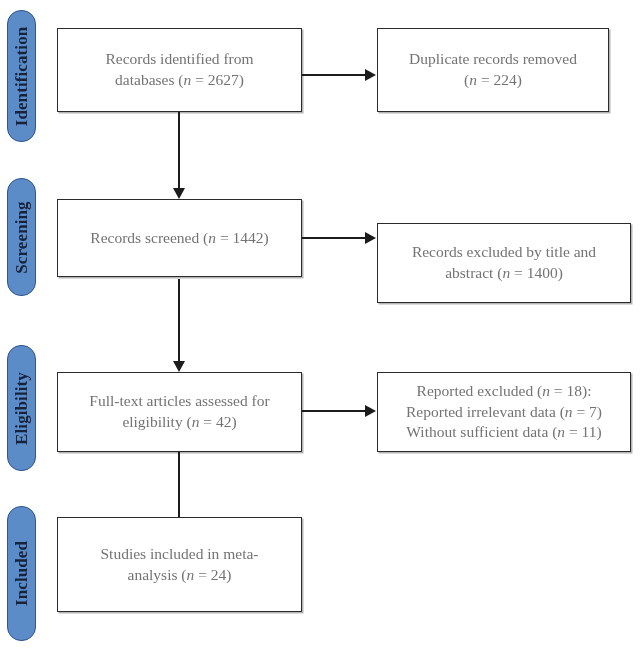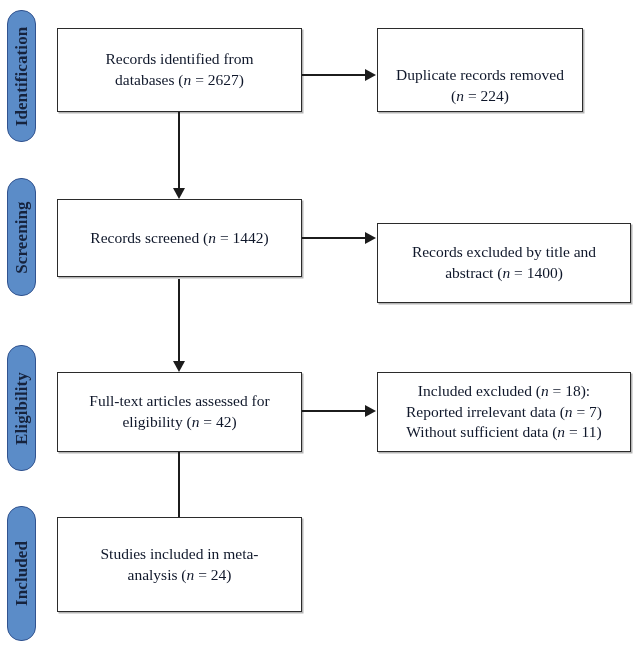--- a/index.html
+++ b/index.html
@@ -53,21 +53,21 @@
     box-shadow: 1.5px 1.5px 0 rgba(120,120,120,0.55);
     display: flex;
     align-items: center;
     justify-content: center;
     text-align: center;
     padding: 4px 10px;
   }
   .flow-box .box-text {
     font-size: 15.5px;
     line-height: 1.35;
-    color: #0f172a;
+    color: #737373;
   }
   .flow-box .box-text .multiline-left {
     display: block;
   }
   .n-italic { font-style: italic; }
 
   
   .connector {
     position: absolute;
   }
@@ -123,21 +123,21 @@
     <span class="stage-label">Included</span>
   </div>
 
   <div class="flow-box" style="left:57px; top:28px; width:245px; height:84px;">
     <div class="box-text">
       <span class="multiline-left">Records identified from</span>
       <span class="multiline-left"><span>databases (</span><span class="n-italic">n</span><span> = 2627)</span></span>
     </div>
   </div>
 
-  <div class="flow-box" style="left:377px; top:28px; width:206px; height:84px;align-items:flex-end;">
+  <div class="flow-box" style="left:377px; top:28px; width:232px; height:84px;">
     <div class="box-text">
       <span class="multiline-left">Duplicate records removed</span>
       <span class="multiline-left"><span>(</span><span class="n-italic">n</span><span> = 224)</span></span>
     </div>
   </div>
 
   <div class="connector" style="left:302px; top:69px; width:75px; height:14px;">
     <div class="line-h" style="top:5px; width:64px;"></div>
     <div class="arrowhead-right" style="left:63px; top:0px;"></div>
   </div>
@@ -172,21 +172,21 @@
 
   <div class="flow-box" style="left:57px; top:372px; width:245px; height:80px;align-items:center;">
     <div class="box-text">
       <span class="multiline-left">Full-text articles assessed for</span>
       <span class="multiline-left"><span>eligibility (</span><span class="n-italic">n</span><span> = 42)</span></span>
     </div>
   </div>
 
   <div class="flow-box" style="left:377px; top:372px; width:254px; height:80px;">
     <div class="box-text">
-      <span class="multiline-left"><span>Included excluded (</span><span class="n-italic">n</span><span> = 18):</span></span>
+      <span class="multiline-left"><span>Reported excluded (</span><span class="n-italic">n</span><span> = 18):</span></span>
       <span class="multiline-left"><span>Reported irrelevant data (</span><span class="n-italic">n</span><span> = 7)</span></span>
       <span class="multiline-left"><span>Without sufficient data (</span><span class="n-italic">n</span><span> = 11)</span></span>
     </div>
   </div>
 
   <div class="connector" style="left:302px; top:405px; width:75px; height:14px;">
     <div class="line-h" style="top:5px; width:64px;"></div>
     <div class="arrowhead-right" style="left:63px; top:0px;"></div>
   </div>
 

